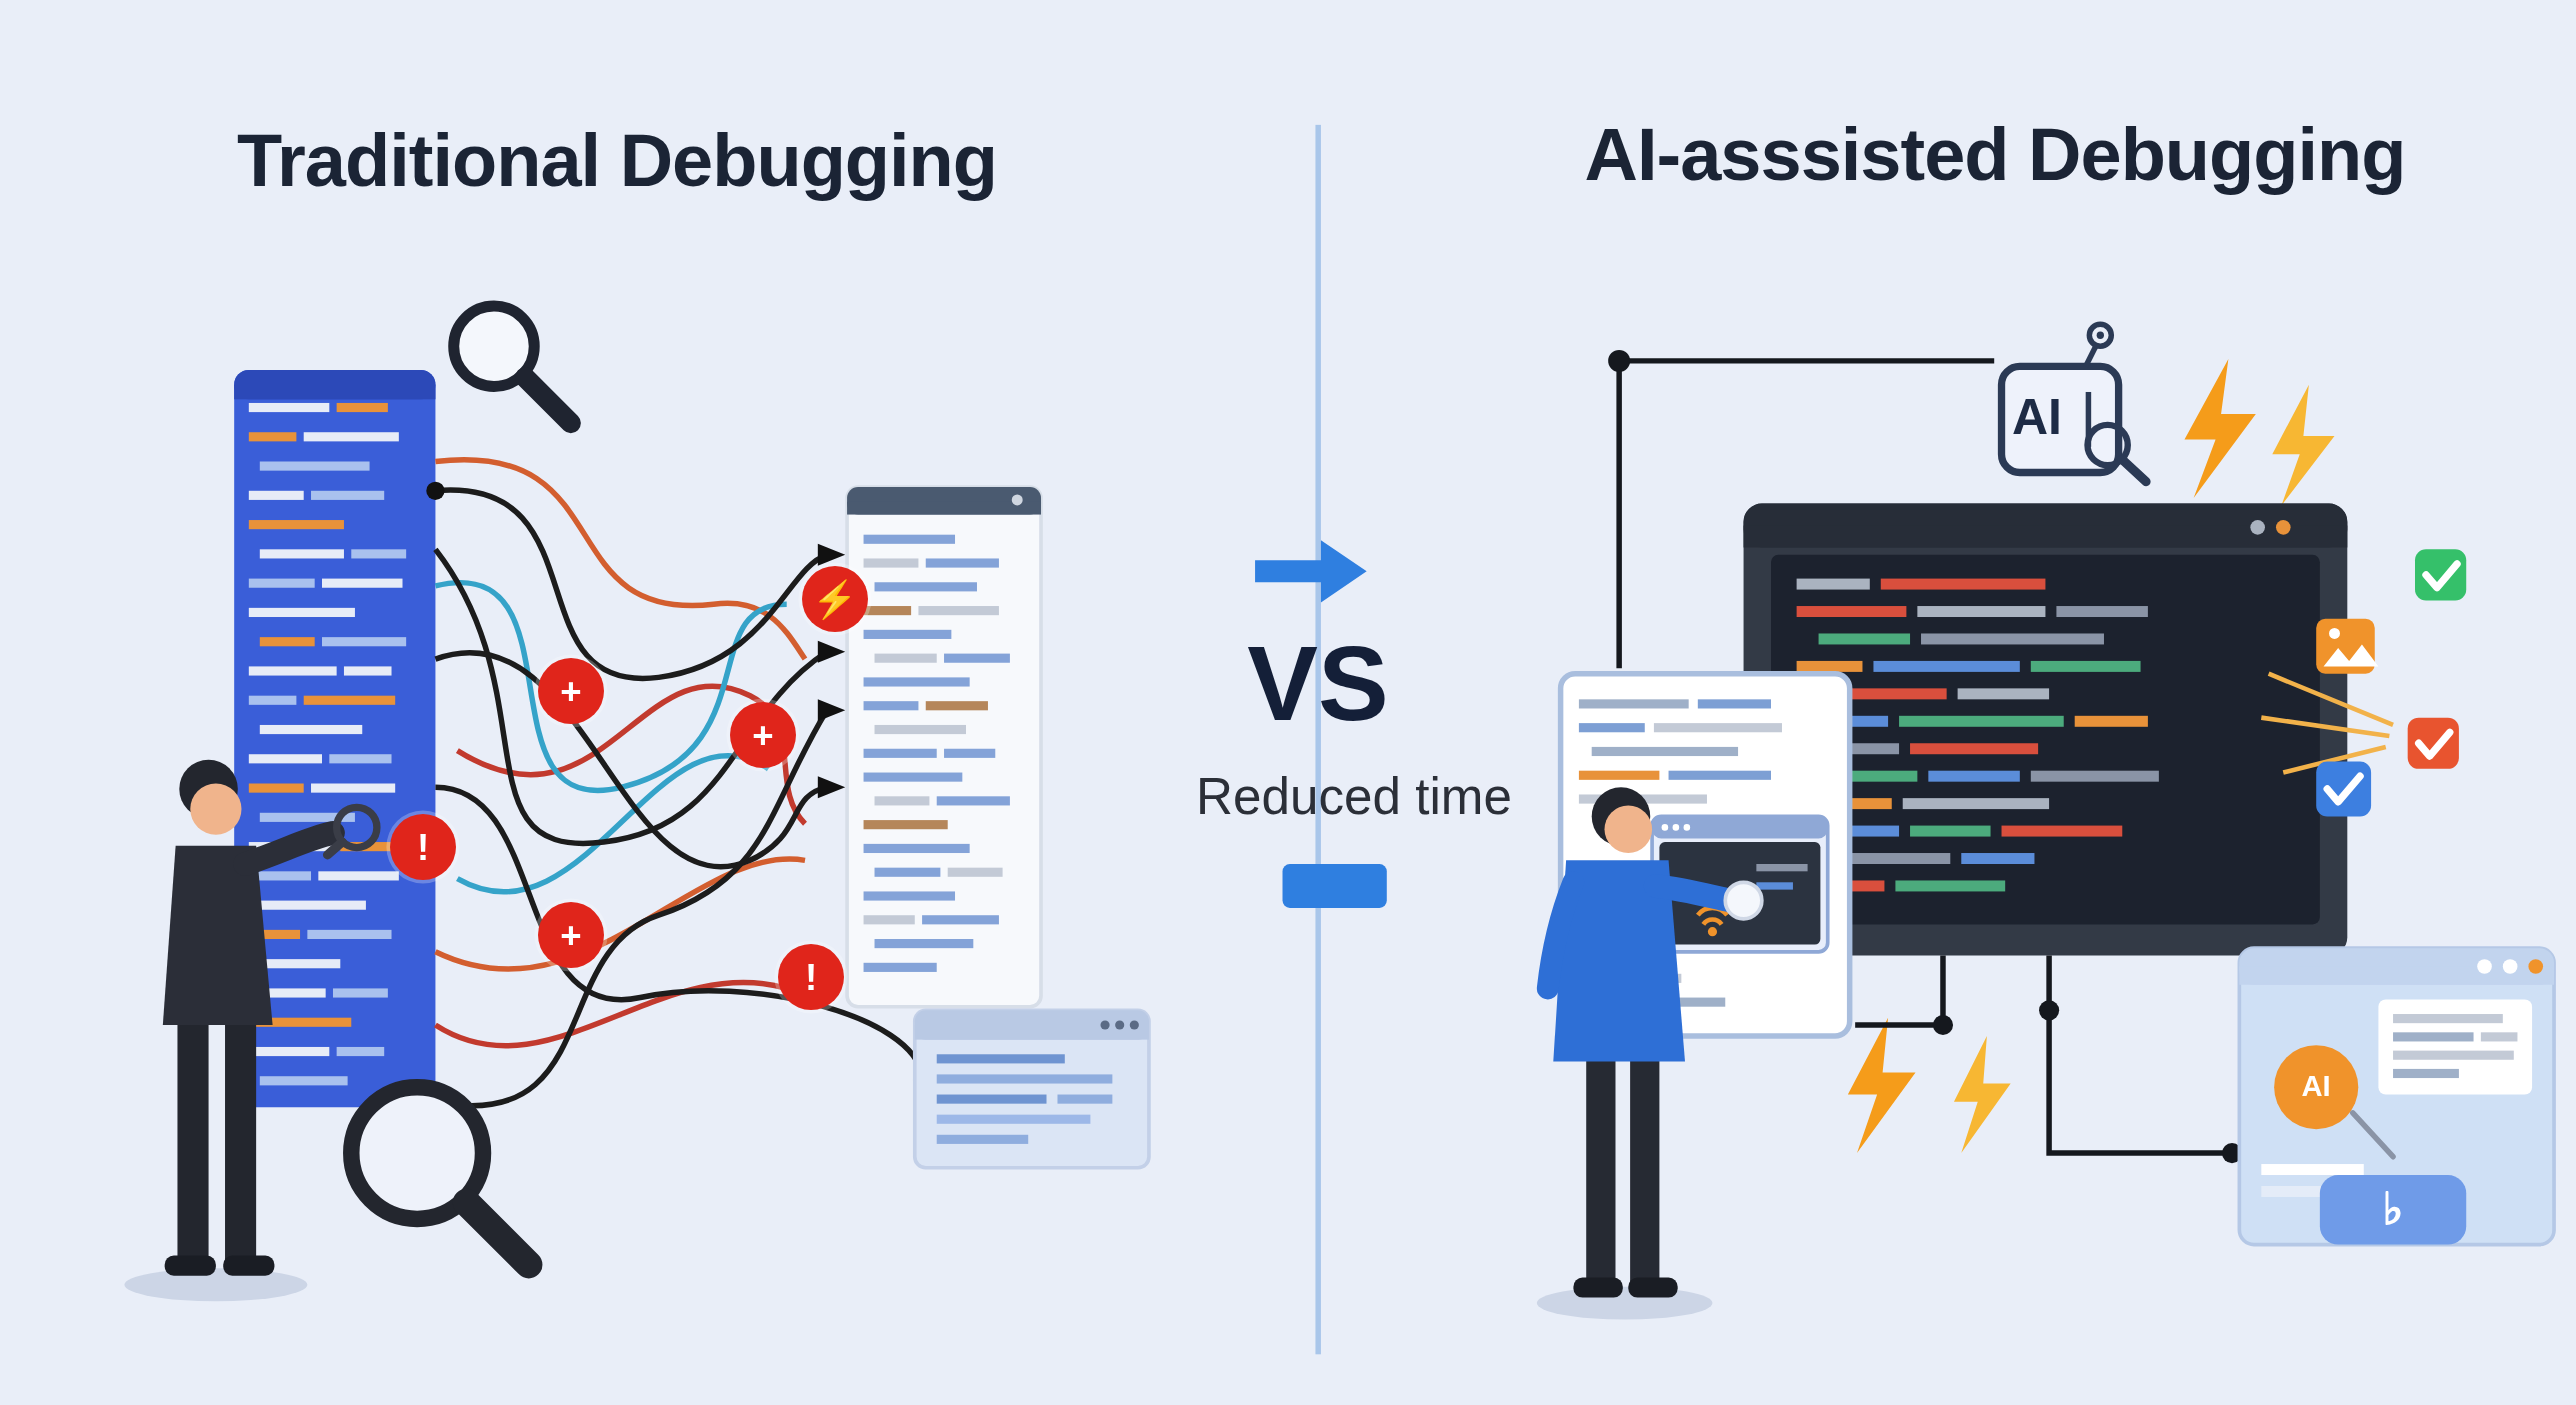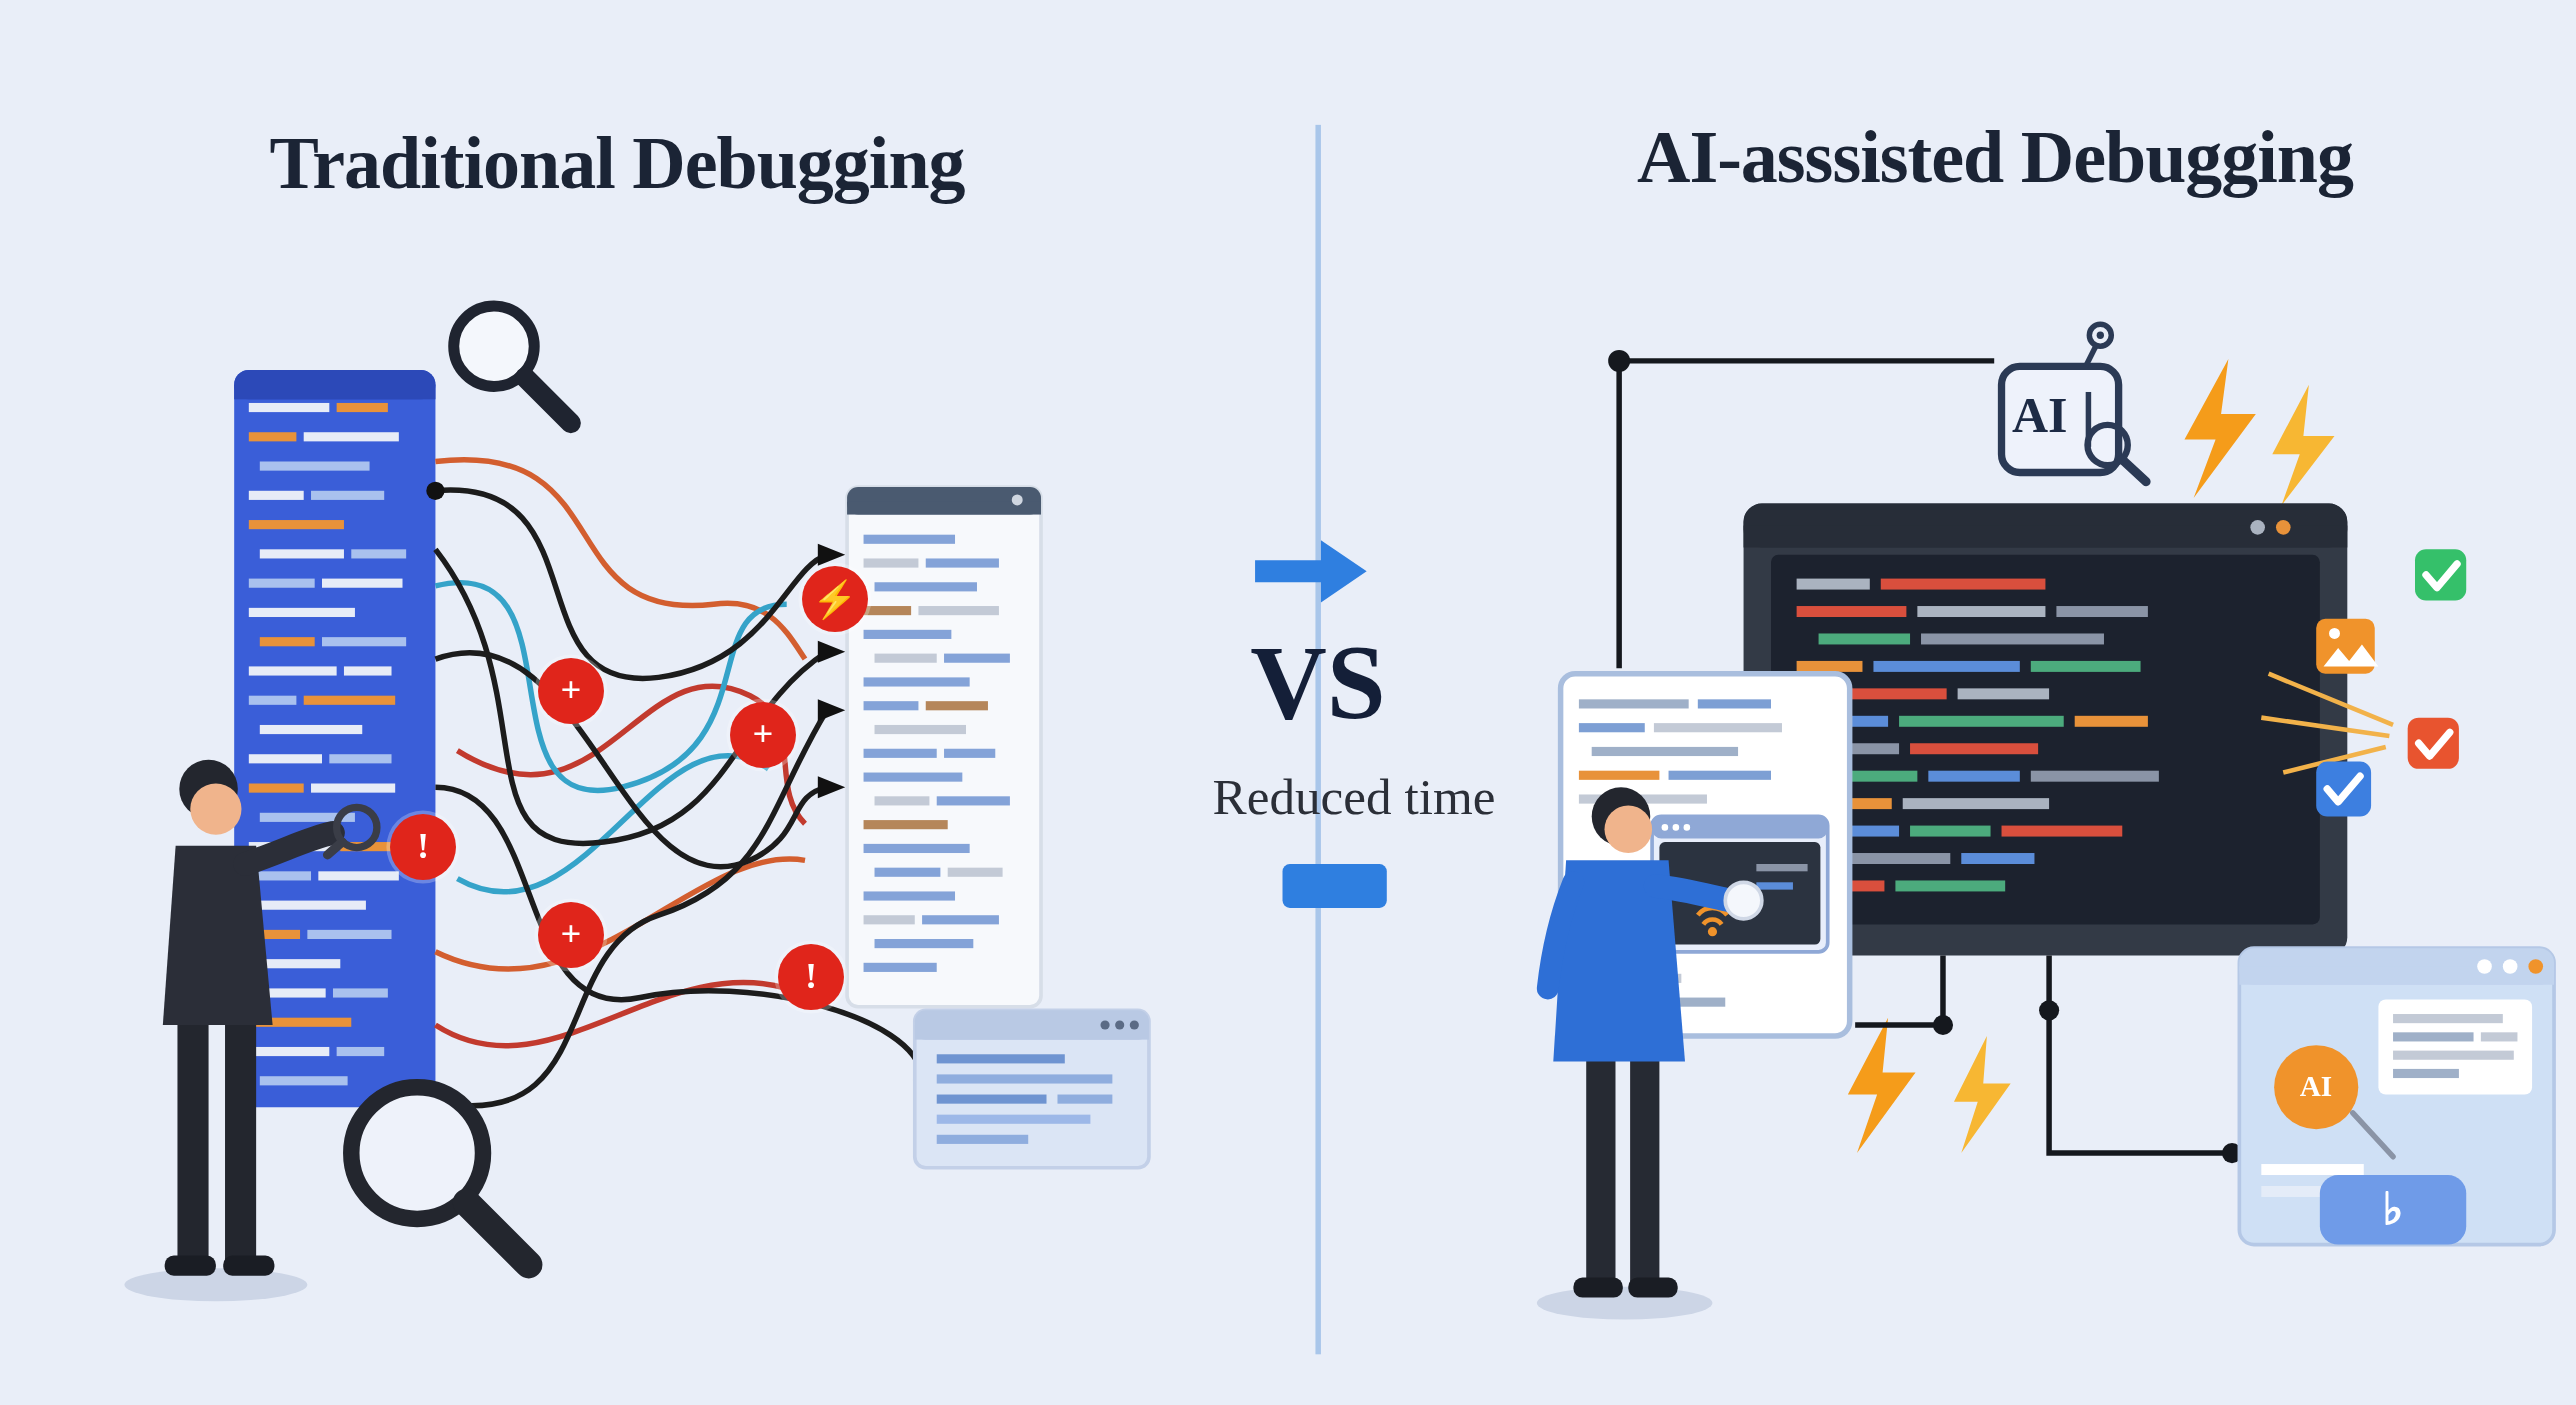--- a/index.html
+++ b/index.html
@@ -1,17 +1,17 @@
 <!DOCTYPE html>
 <html style="font-size:14.6px"><head>
 <meta charset="utf-8">
 <style>
   html,body{margin:0;padding:0;background:#e9eef8;}
   .stage{position:relative;width:2576px;height:1405px;overflow:hidden;background:#e9eef8;
-         font-family:Liberation Serif, serif;}
+         font-family:Liberation Sans, sans-serif;}
   .canvas{position:absolute;left:0;top:0;width:1288px;height:703px;
           transform:scale(2);transform-origin:0 0;}
   .abs{position:absolute;}
   .title{font-weight:800;color:#1b2435;font-size:37px;text-align:center;letter-spacing:-0.5px;}
   .vs{font-weight:800;color:#141f38;font-size:53px;text-align:center;}
   .caption{font-weight:500;color:#2b2f38;font-size:25.6px;text-align:center;}
   .err-badge{width:33px;height:33px;border-radius:50%;background:#e0251b;color:#ffffff;
              display:flex;align-items:center;justify-content:center;
              font-weight:700;font-size:18.3px;box-shadow:0 0 0 1.8px rgba(255,255,255,0.25);}
   .chip-label{font-weight:800;color:#1d2b45;font-size:25px;}

